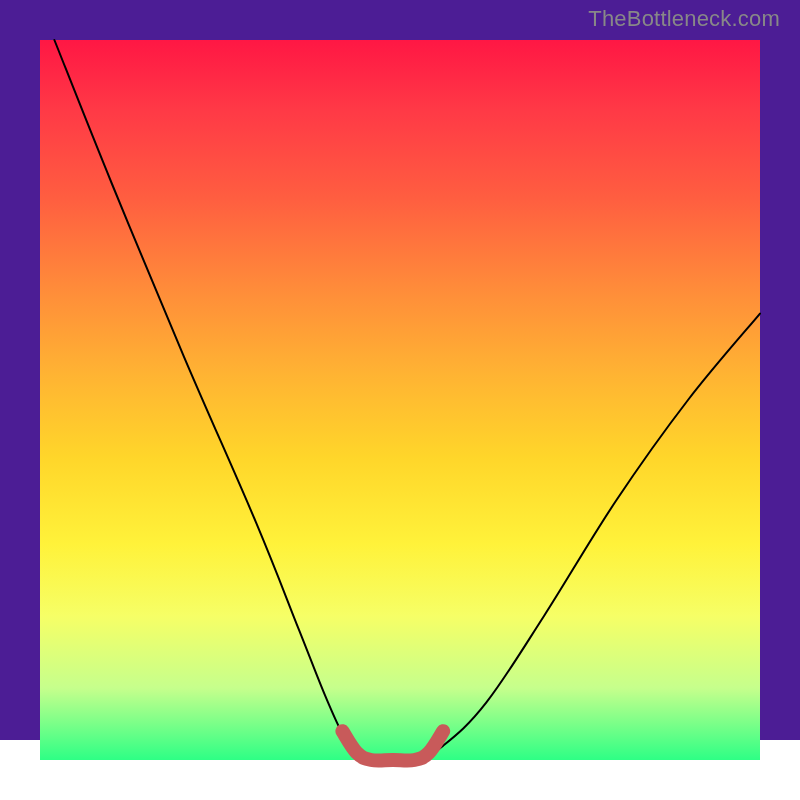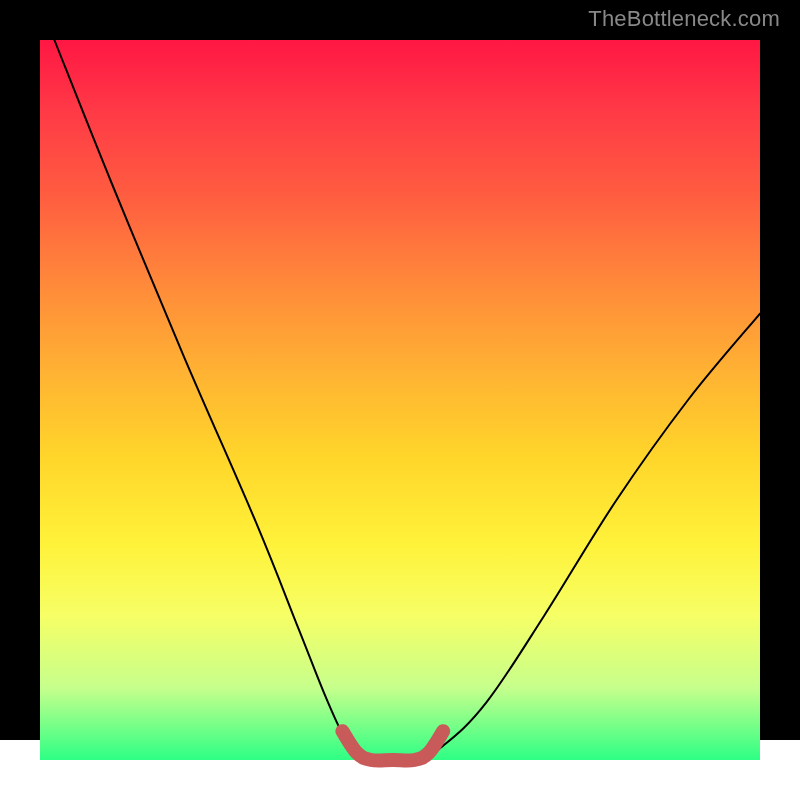--- a/index.html
+++ b/index.html
@@ -8,21 +8,21 @@
     width: 800px;
     height: 800px;
     overflow: hidden;
     background: #ffffff;
     font-family: Arial, Helvetica, sans-serif;
   }
   .chart-container {
     position: relative;
     width: 800px;
     height: 740px;
-    background: #000000;
+    background: #4c1d95;
   }
   .plot-area {
     position: absolute;
     left: 40px;
     top: 40px;
     width: 720px;
     height: 720px;
     background: linear-gradient(to bottom,
       #ff1744 0%,
       #ff3a46 10%,

